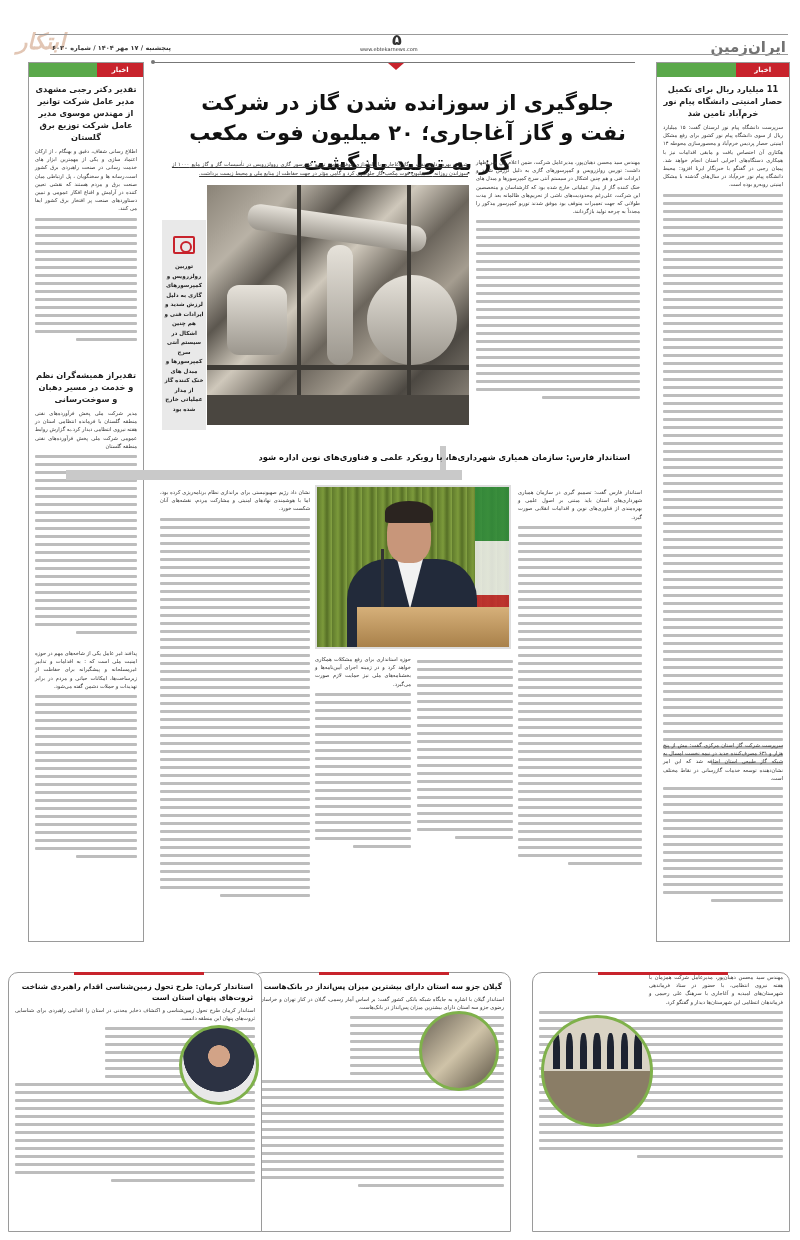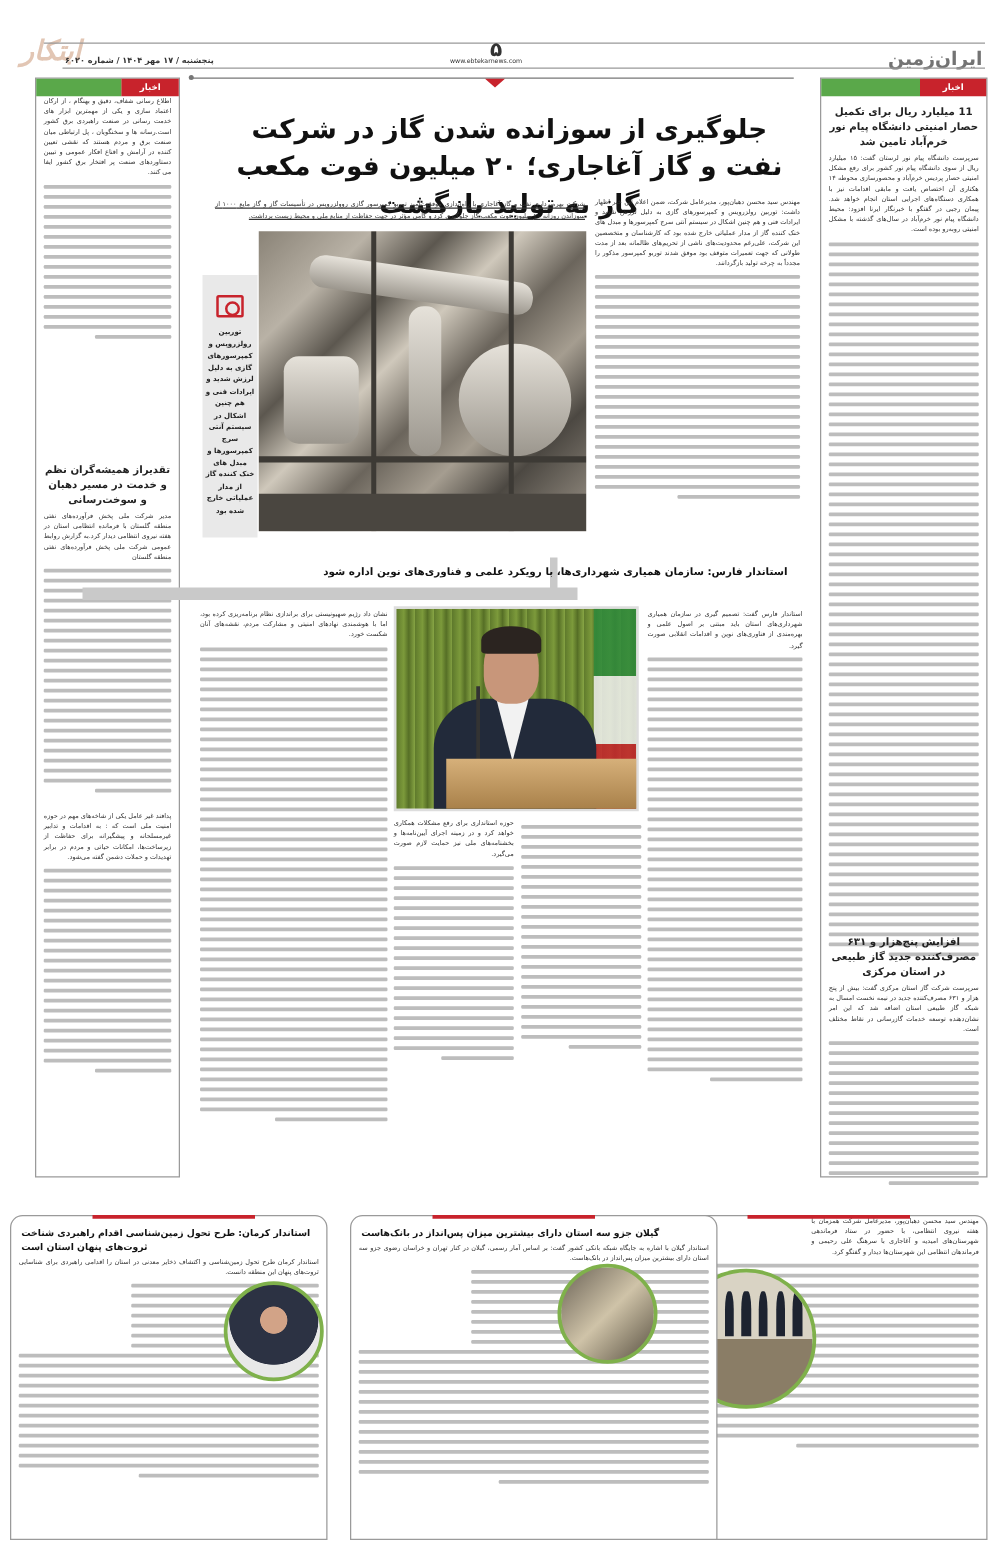--- a/index.html
+++ b/index.html
@@ -54,21 +54,21 @@
   .flag { position: absolute; right: 0; top: 0; width: 34px; height: 164px; background: linear-gradient(180deg, #2e8b3c 0 33%, #f2f2f2 33% 66%, #c8232c 66% 100%); opacity: .85; }
   .man-head { position: absolute; left: 70px; top: 20px; width: 44px; height: 56px; background: #c8967a; border-radius: 45% 45% 40% 40%; }
   .man-hair { position: absolute; left: 68px; top: 14px; width: 48px; height: 22px; background: #2b2420; border-radius: 50% 50% 10% 10%; }
   .man-body { position: absolute; left: 30px; top: 72px; width: 130px; height: 90px; background: #222a3a; border-radius: 40px 40px 0 0; }
   .man-shirt { position: absolute; left: 80px; top: 72px; width: 26px; height: 50px; background: #f2f2f2; clip-path: polygon(0 0, 100% 0, 50% 100%); }
   .podium { position: absolute; left: 40px; top: 120px; width: 156px; height: 44px; background: linear-gradient(180deg, #d6b07a, #a47c45); }
   .mic { position: absolute; left: 64px; top: 62px; width: 3px; height: 60px; background: #333; }
 
   .news-box { position: absolute; top: 972px; height: 260px; border: 1px solid #9a9a9a; border-radius: 10px 10px 0 0; background: #fff; padding: 0 6px; }
   .news-box-redline { position: absolute; top: -1px; height: 3px; background: #c8232c; }
-  .news-box-title { font-size: 7.4px; font-weight: bold; text-align: left; line-height: 11px; padding: 8px 2px 3px; color: #111; }
+  .news-box-title { font-size: 7.4px; font-weight: bold; text-align: right; line-height: 11px; padding: 8px 2px 3px; color: #111; }
   .circle-photo { position: absolute; border-radius: 50%; border: 3px solid #7fb14b; overflow: hidden; }
   .circle-photo.group { background: linear-gradient(180deg, #d9d3c4 0 50%, #8a7d66 50% 100%); }
   .circle-photo.person { background: radial-gradient(circle at 50% 38%, #d2a387 0 18%, #2c3243 19% 60%, #e8e8e8 61%); }
   .circle-photo.meeting { background: linear-gradient(135deg, #6a6256, #cfc3a8 50%, #585041); }
   .person-row { position: absolute; left: 8%; top: 14%; width: 84%; height: 34%; display: flex; justify-content: space-between; }
   .person-row span { width: 8%; height: 100%; background: #1d2330; border-radius: 40% 40% 0 0; }
 </style>
 </head>
 <body>
 
@@ -157,21 +157,20 @@
         <div class="filler-line"></div>
         <div class="filler-line"></div>
         <div class="filler-line"></div>
       <div class="filler-line"></div>
         <div class="filler-line"></div>
         <div class="filler-line"></div>
         <div class="filler-line short"></div>
     </div>
   </div>
   <div style="position:absolute; top:678px; left:0; right:0;">
-    <div class="side-headline">افزایش پنج‌هزار و ۶۳۱ مصرف‌کننده جدید گاز طبیعی در استان مرکزی</div>
     <div class="side-body">
       <div class="txt">سرپرست شرکت گاز استان مرکزی گفت: بیش از پنج هزار و ۶۳۱ مصرف‌کننده جدید در نیمه نخست امسال به شبکه گاز طبیعی استان اضافه شد که این امر نشان‌دهنده توسعه خدمات گازرسانی در نقاط مختلف است.</div>
       <div>
         <div class="filler-line"></div>
           <div class="filler-line"></div>
           <div class="filler-line"></div>
           <div class="filler-line"></div>
         <div class="filler-line"></div>
           <div class="filler-line"></div>
           <div class="filler-line"></div>
@@ -186,20 +185,21 @@
       </div>
     </div>
   </div>
 </div>
 
 <div class="side-col" style="top:62px; left:28px; width:116px; height:880px;">
   <div class="tag-bar">
     <div class="tag-red">اخبار</div>
     <div class="tag-green"></div>
   </div>
+  <div class="side-headline">تقدیر دکتر رجبی مشهدی مدیر عامل شرکت توانیر از مهندس موسوی مدیر عامل شرکت توزیع برق گلستان</div>
   <div class="side-body">
     <div class="txt">اطلاع رسانی شفاف، دقیق و بهنگام ، از ارکان اعتماد سازی و یکی از مهمترین ابزار های خدمت رسانی در صنعت راهبردی برق کشور است.رسانه ها و سخنگویان ، پل ارتباطی میان صنعت برق و مردم هستند که نقشی تعیین کننده در آرامش و اقناع افکار عمومی و تبیین دستاوردهای صنعت پر افتخار برق کشور ایفا می کنند.</div>
     <div>
       <div class="filler-line"></div>
         <div class="filler-line"></div>
         <div class="filler-line"></div>
         <div class="filler-line"></div>
       <div class="filler-line"></div>
         <div class="filler-line"></div>
         <div class="filler-line"></div>
@@ -526,21 +526,21 @@
         <span></span>
         <span></span>
         <span></span>
         <span></span>
         <span></span>
         <span></span>
       </div>
   </div>
 </div>
 
-<div class="news-box" style="left:280px; width:294px;">
+<div class="news-box" style="left:253px; width:258px;">
   <div class="news-box-redline" style="left:65px; width:130px;"></div>
   <div class="news-box-title">گیلان جزو سه استان دارای بیشترین میزان پس‌انداز در بانک‌هاست</div>
   <div class="txt">استاندار گیلان با اشاره به جایگاه شبکه بانکی کشور گفت: بر اساس آمار رسمی، گیلان در کنار تهران و خراسان رضوی جزو سه استان دارای بیشترین میزان پس‌انداز در بانک‌هاست.</div>
   <div style="margin-left:90px;">
     <div class="filler-line"></div>
       <div class="filler-line"></div>
       <div class="filler-line"></div>
       <div class="filler-line"></div>
     <div class="filler-line"></div>
       <div class="filler-line"></div>

